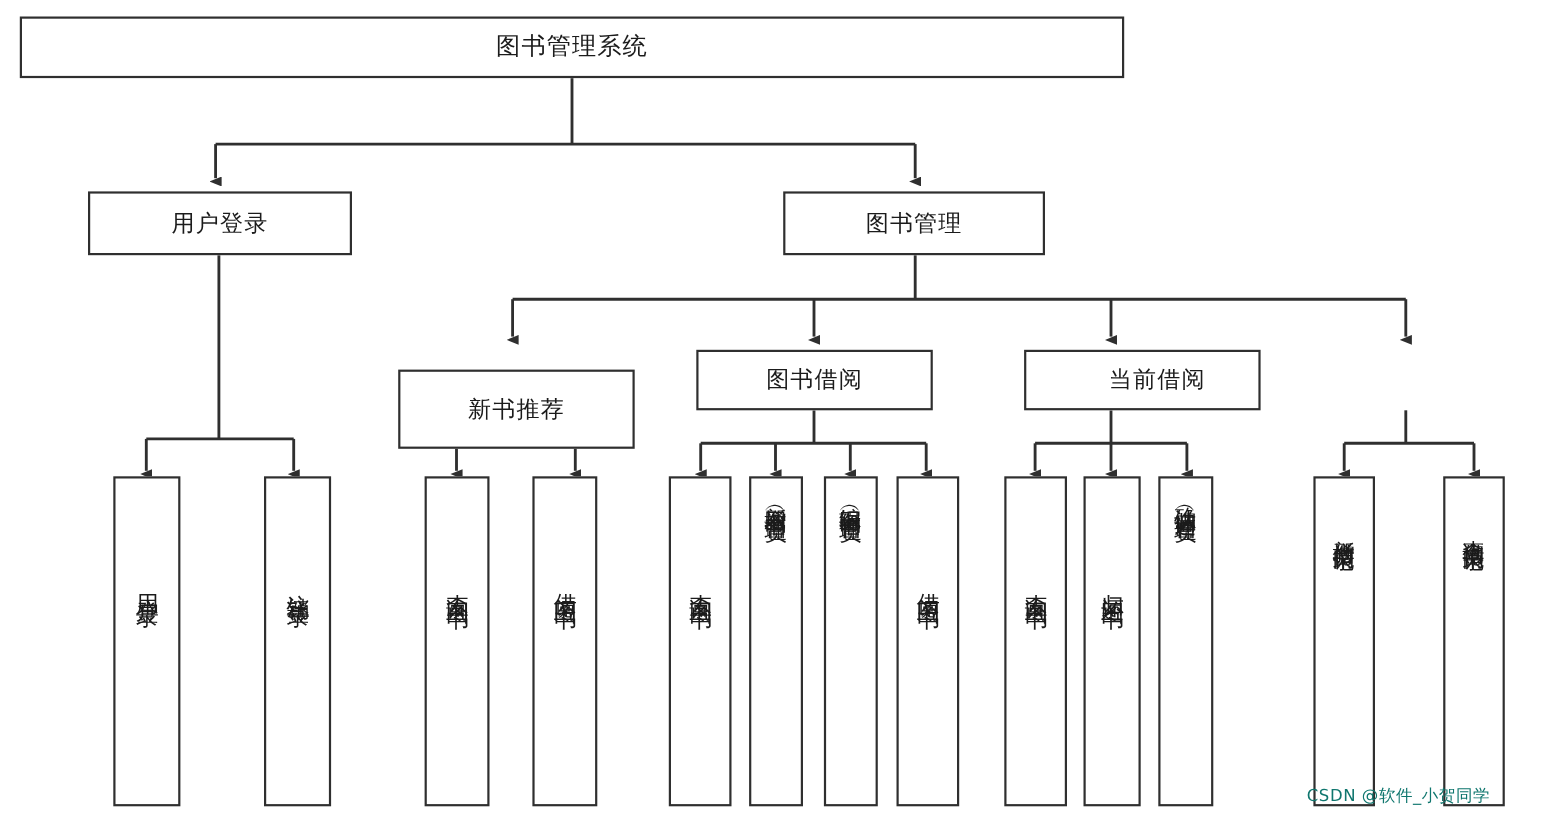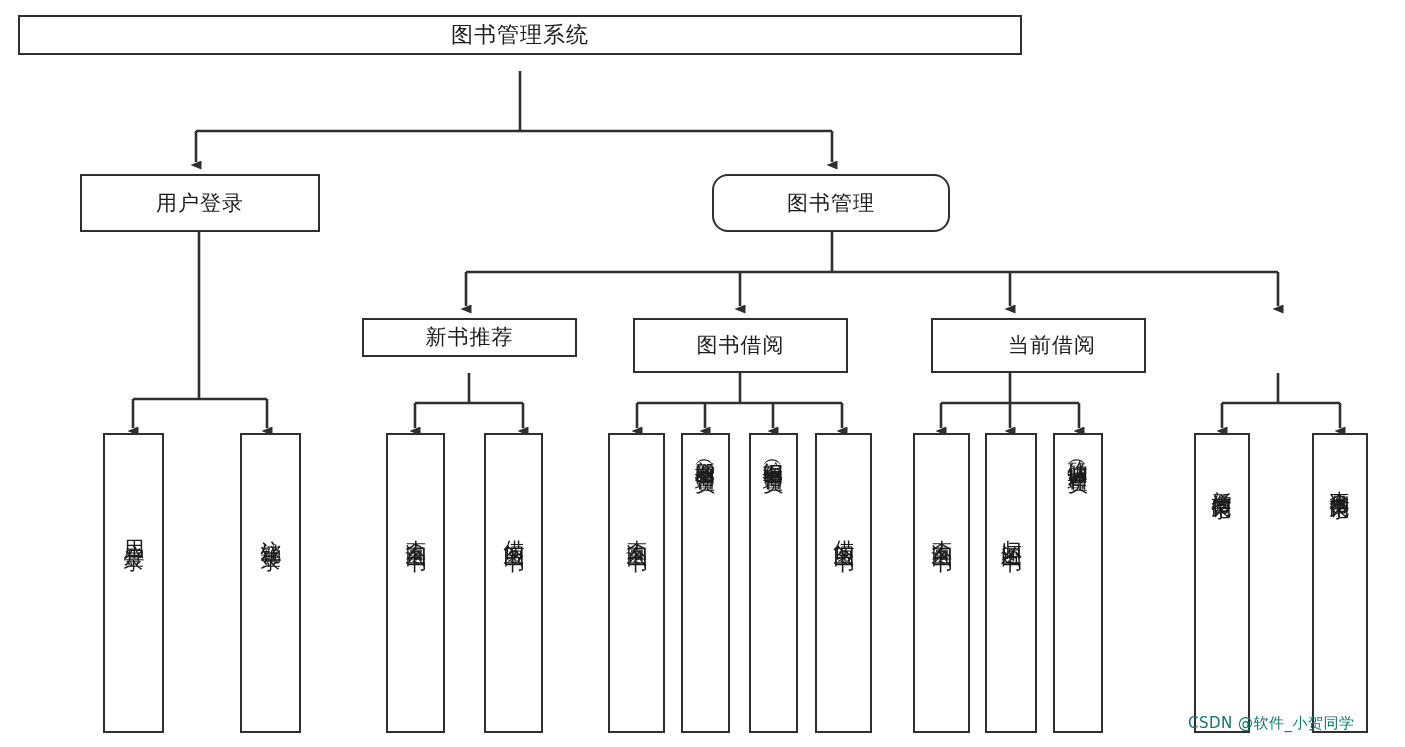--- a/index.html
+++ b/index.html
@@ -128,32 +128,32 @@
       <path d="M1010,403 L1010,428" marker-end="url(#arrow)"></path>
       <path d="M1079,403 L1079,428" marker-end="url(#arrow)"></path>
 
       <path d="M1278,373 L1278,403"></path>
       <path d="M1222,403 L1340,403"></path>
       <path d="M1222,403 L1222,428" marker-end="url(#arrow)"></path>
       <path d="M1340,403 L1340,428" marker-end="url(#arrow)"></path>
     </g>
   </svg>
 
-  <div class="node h root" style="left:18px; top:15px; width:1004px; height:40px;">
+  <div class="node h root" style="left:18px; top:15px; width:1004px; height:56px;">
     <span class="label">图书管理系统</span>
   </div>
 
   <div class="node h" style="left:80px; top:174px; width:240px; height:58px;">
     <span class="label">用户登录</span>
   </div>
-  <div class="node h" style="left:712px; top:174px; width:238px; height:58px;border-radius:16px;">
+  <div class="node h" style="left:712px; top:174px; width:238px; height:58px;">
     <span class="label">图书管理</span>
   </div>
 
-  <div class="node h" style="left:362px; top:318px; width:215px; height:39px;align-items:center;">
+  <div class="node h" style="left:362px; top:336px; width:215px; height:72px;align-items:center;">
     <span class="label">新书推荐</span>
   </div>
   <div class="node h" style="left:633px; top:318px; width:215px; height:55px;text-align:right;">
     <span class="label">图书借阅</span>
   </div>
   <div class="node h" style="left:931px; top:318px; width:215px; height:55px;padding-left:27px;">
     <span class="label">当前借阅</span>
   </div>
 
   <div class="node v" style="left:103px; top:433px; width:61px; height:300px; padding-top:88px;">

